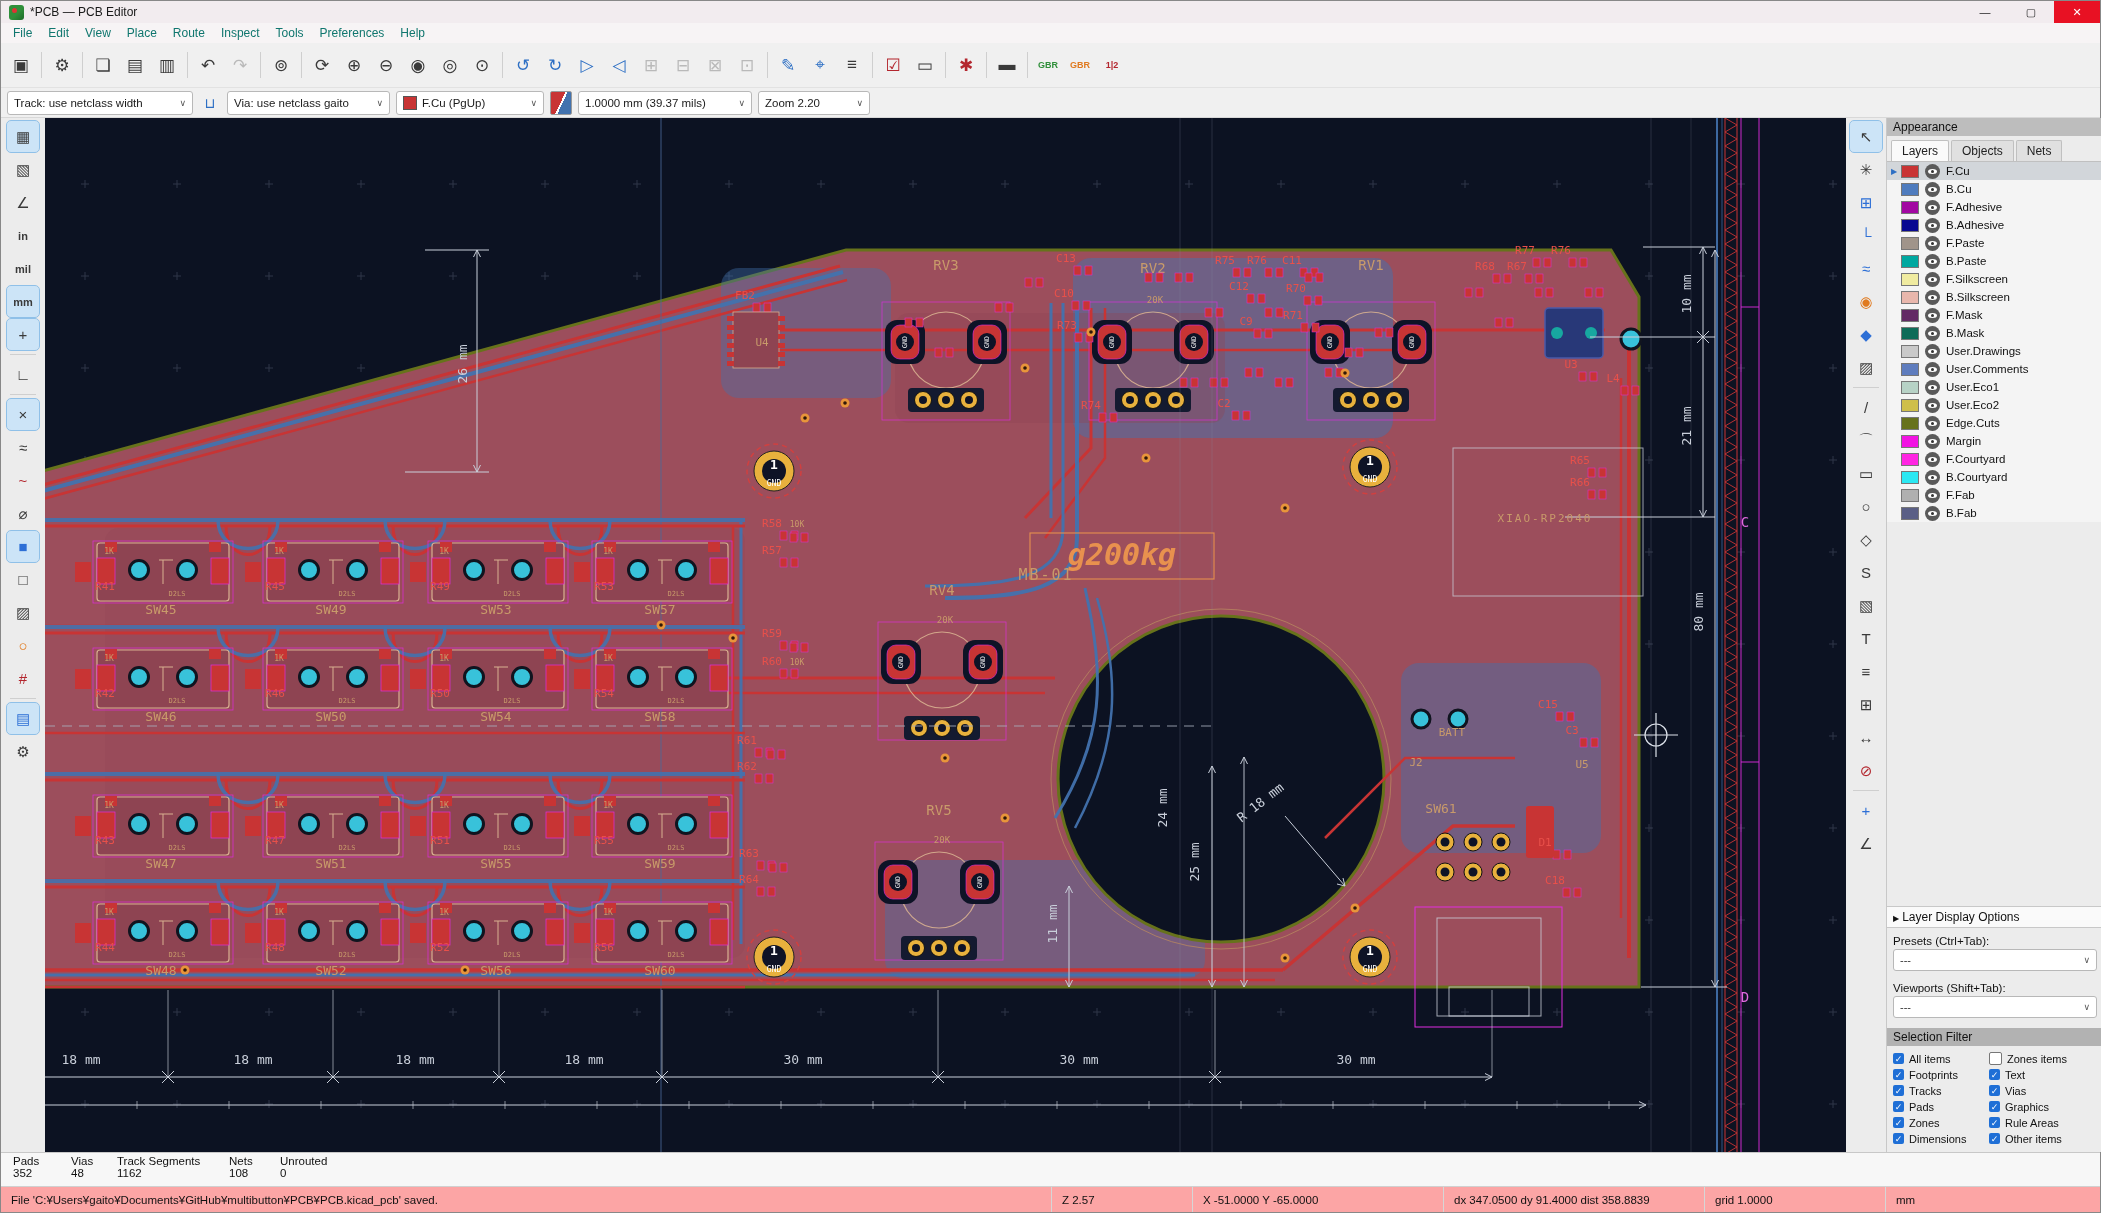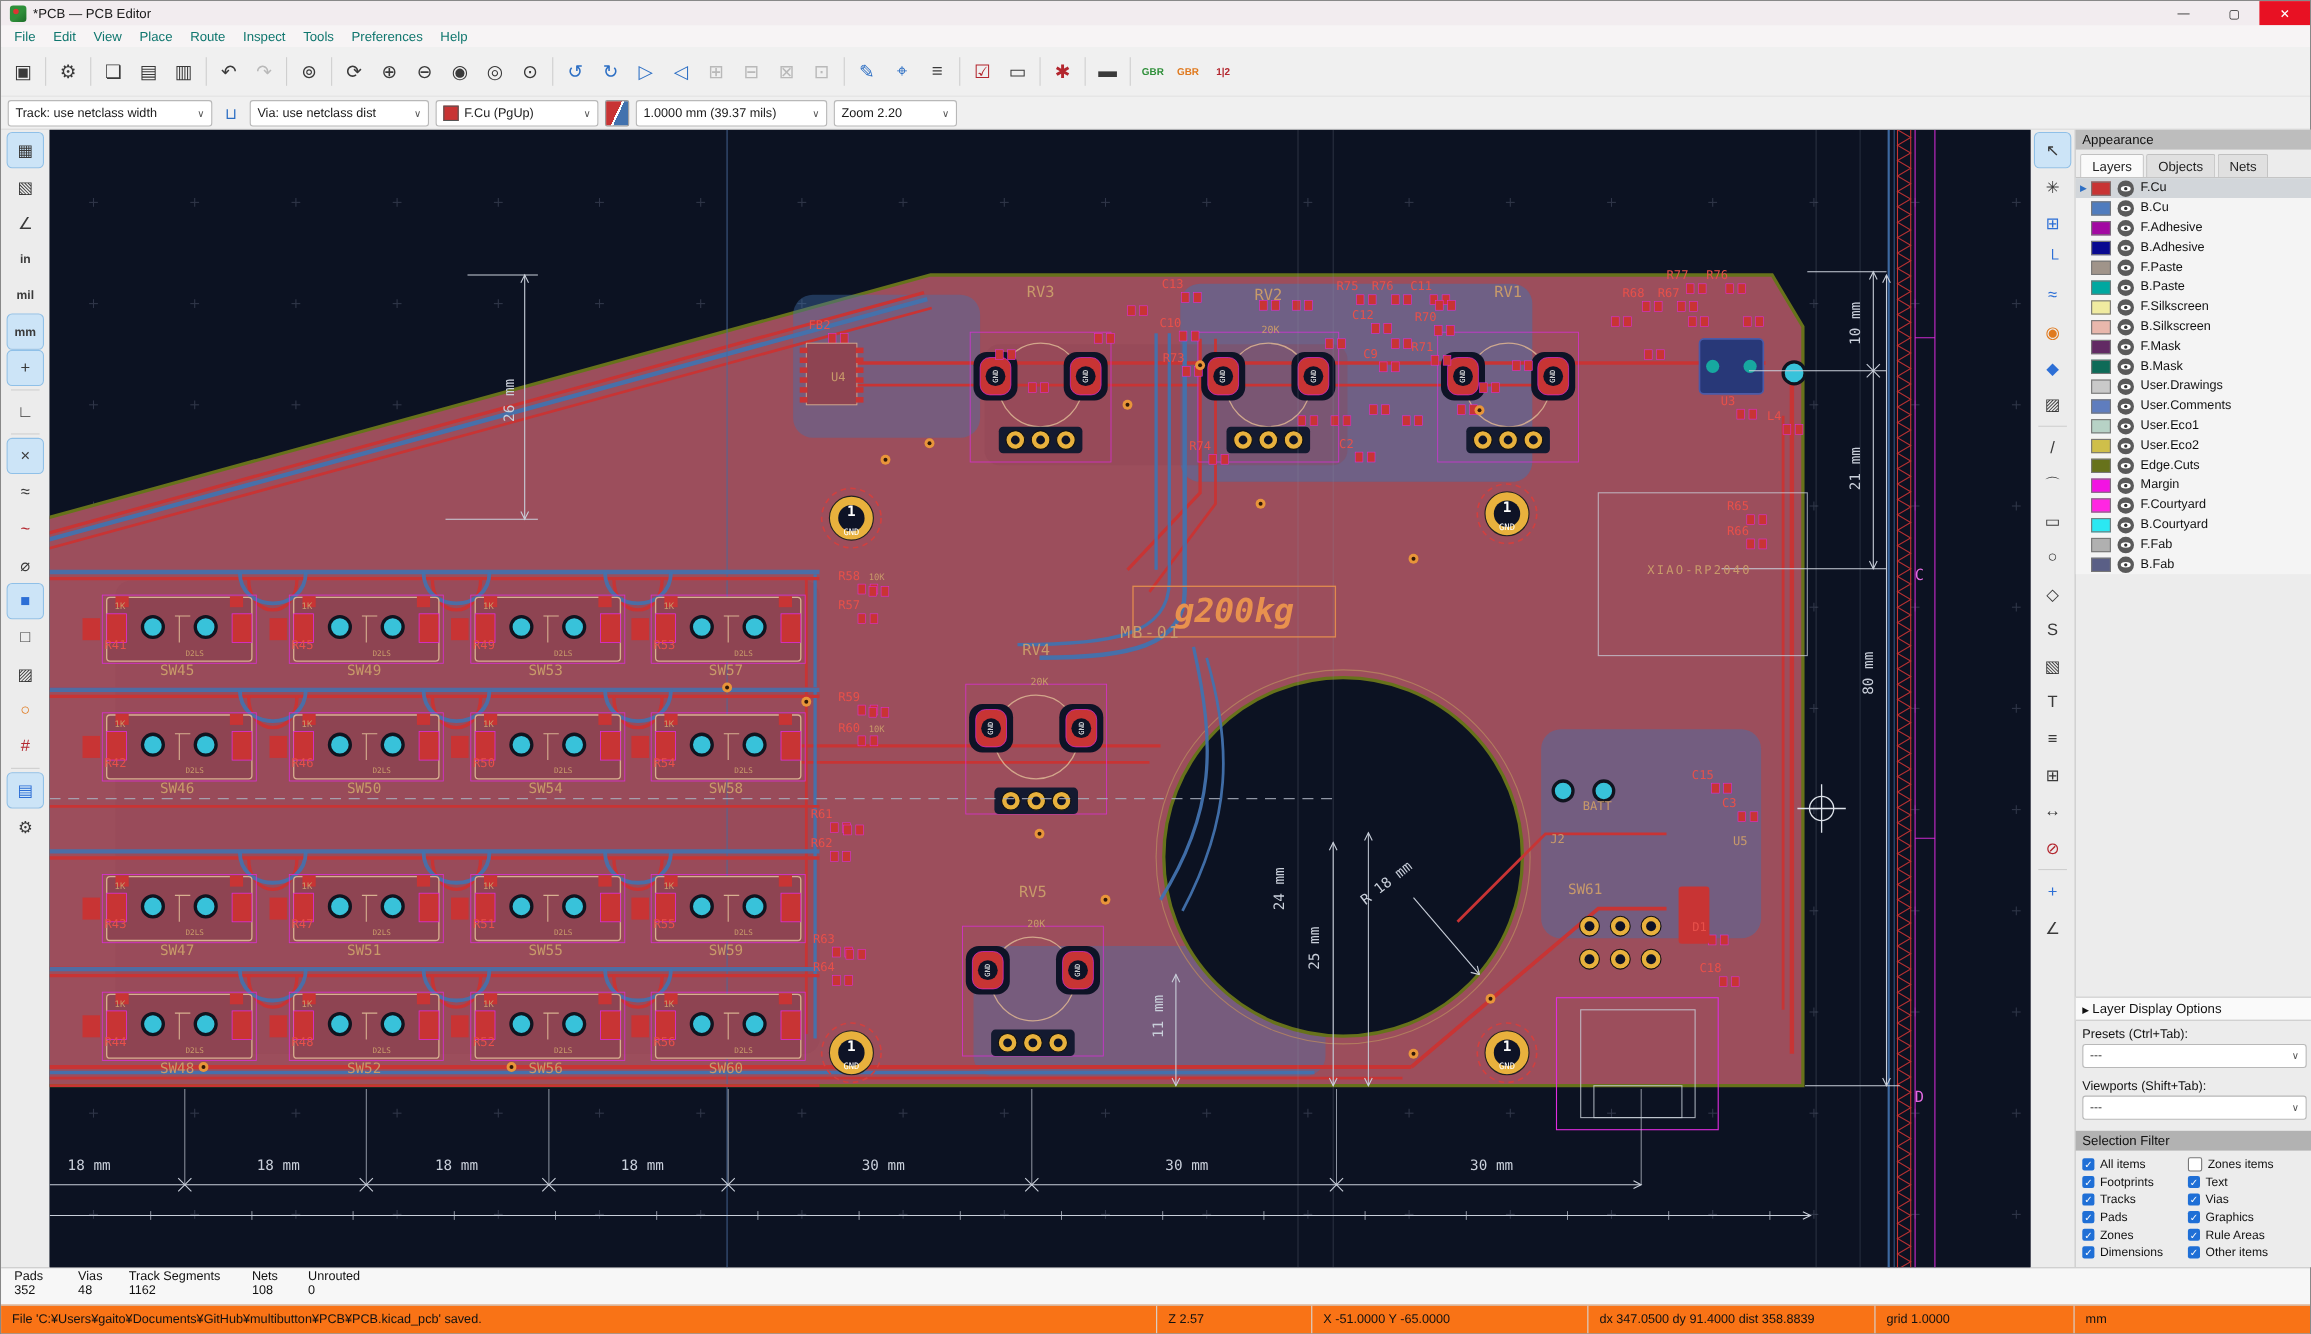--- a/index.html
+++ b/index.html
@@ -79,21 +79,21 @@
   .cb{width:11px;height:11px;border-radius:2px;margin-right:5px;flex:0 0 11px;display:flex;align-items:center;justify-content:center;
     font-size:9px;color:#fff;}
   .cb.on{background:#1f6fd6;}
   .cb.off{background:#fff;border:1px solid #777;}
 
   
   .statusA{height:33px;background:#f7f7f7;border-top:1px solid #c8c8c8;display:flex;flex:0 0 33px;font-size:11.5px;}
   .stat{display:flex;flex-direction:column;padding-top:2px;}
   .stat .lab{color:#111;}
   .stat .val{color:#111;}
-  .statusB{height:25px;background:#f97316;border-top:1px solid #d0d0d0;display:flex;align-items:center;font-size:11.5px;color:#111;flex:0 0 25px;}
+  .statusB{height:25px;background:#fca5a5;border-top:1px solid #d0d0d0;display:flex;align-items:center;font-size:11.5px;color:#111;flex:0 0 25px;}
   .sb-cell{padding:0 10px;height:100%;display:flex;align-items:center;border-right:1px solid #d6d6d6;white-space:nowrap;}
   .sb-cell.noborder{border-right:none;}
 </style>
 </head>
 <body>
 
 <div id="app">
 
   <div class="titlebar">
     <span class="appicon"></span>
@@ -165,21 +165,21 @@
 
   <div class="toolbar2">
     <div class="dd" style="width:172px">
       <span>Track: use netclass width</span>
       <span class="chev">∨</span>
     </div>
     <div class="chip" style="color:#2d6fc4;font-size:14px;">
       <span>⊔</span>
     </div>
     <div class="dd" style="width:149px">
-      <span>Via: use netclass dist</span>
+      <span>Via: use netclass gaito</span>
       <span class="chev">∨</span>
     </div>
     <div class="dd" style="width:134px">
       <span class="swatch-sm" id="layer-chip" style="background: rgb(200, 52, 52);"></span>
       <span>F.Cu (PgUp)</span>
       <span class="chev">∨</span>
     </div>
     <div class="chip">
         <span class="diag"></span>
       </div>

